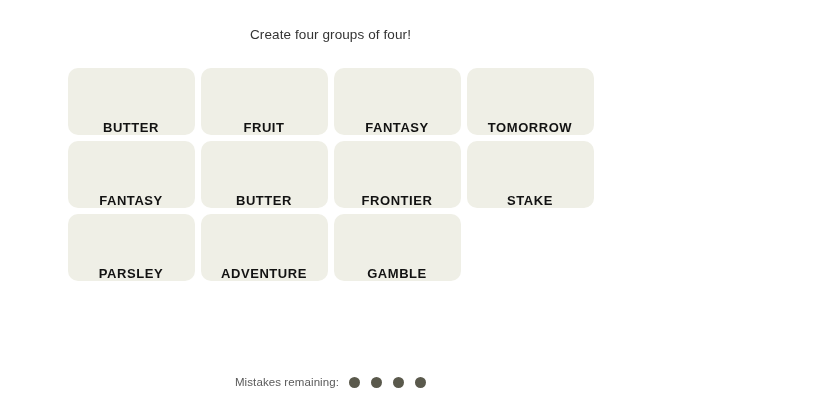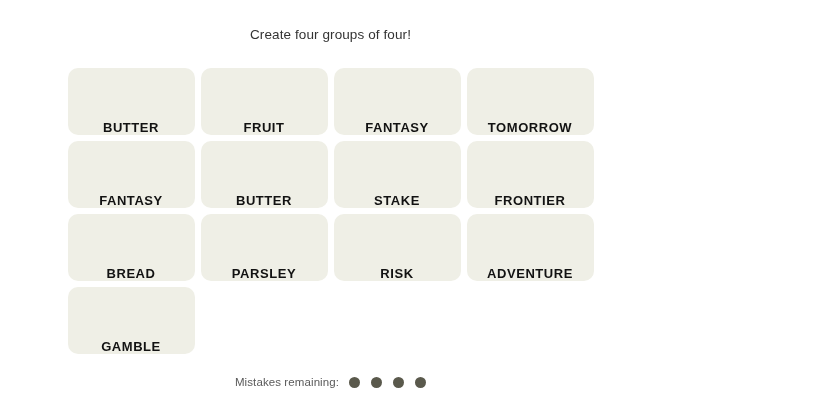--- a/index.html
+++ b/index.html
@@ -104,33 +104,27 @@
     <div class="tile">
       <span class="tile-label">TOMORROW</span>
     </div>
     <div class="tile">
       <span class="tile-label">FANTASY</span>
     </div>
     <div class="tile">
       <span class="tile-label">BUTTER</span>
     </div>
     <div class="tile">
+      <span class="tile-label">FRONTIER</span>
+    </div>
+    <div class="tile">
       <span class="tile-label">STAKE</span>
     </div>
     <div class="tile">
-      <span class="tile-label">FRONTIER</span>
-    </div>
-    <div class="tile">
-      <span class="tile-label">BREAD</span>
-    </div>
-    <div class="tile">
       <span class="tile-label">PARSLEY</span>
-    </div>
-    <div class="tile">
-      <span class="tile-label">RISK</span>
     </div>
     <div class="tile">
       <span class="tile-label">ADVENTURE</span>
     </div>
     <div class="tile">
       <span class="tile-label">GAMBLE</span>
     </div>
   </div>
 
   <div class="footer">

